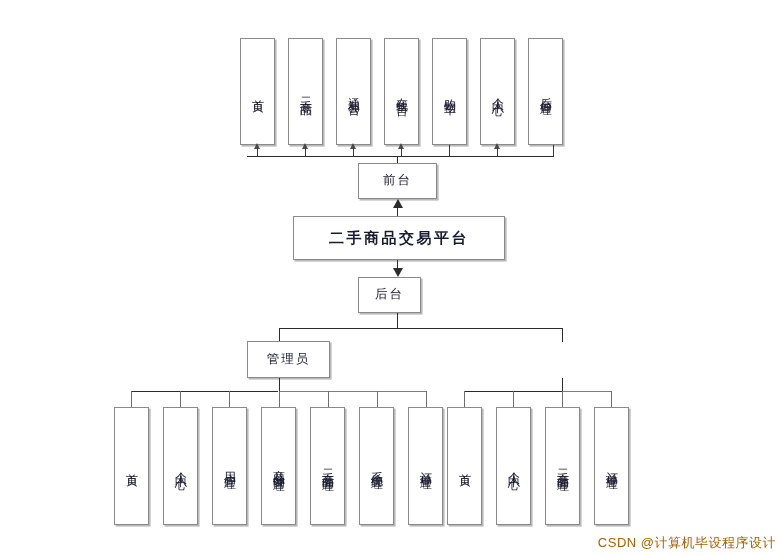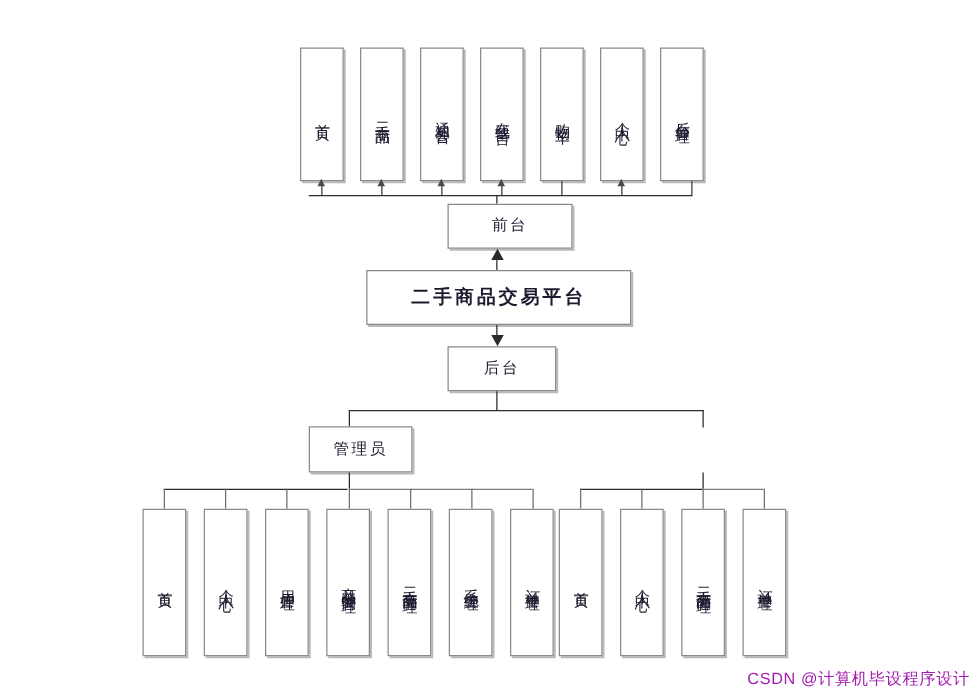--- a/index.html
+++ b/index.html
@@ -93,21 +93,21 @@
     border-left: 5px solid transparent;
     border-right: 5px solid transparent;
     border-top: 9px solid #2b2b2b;
   }
   
   .watermark {
     position: absolute;
     right: 8px;
     bottom: 4px;
     font-size: 13px;
-    color: #a21caf;
+    color: #a16207;
     letter-spacing: 0.5px;
     white-space: nowrap;
   }
 </style>
 </head>
 <body>
 
 <div id="canvas">
 
   <div class="node vertical" style="left:240px; top:38px; width:35px; height:107px;">
@@ -148,35 +148,35 @@
 
   <div class="vline thin" style="left:449px; top:145px; height:11px;"></div>
 
   <div class="vline thin" style="left:497px; top:147px; height:9px;"></div>
   <div class="arrow-up small" style="left:493.5px; top:143px;"></div>
 
   <div class="vline thin" style="left:553px; top:145px; height:11px;"></div>
 
   <div class="vline" style="left:397px; top:156px; height:8px;"></div>
 
-  <div class="node horizontal mid" style="left:358px; top:163px; width:100px; height:36px;">
+  <div class="node horizontal mid" style="left:358px; top:163px; width:79px; height:36px;">
     <span>前台</span>
   </div>
 
   <div class="vline" style="left:397px; top:208px; height:8px;"></div>
   <div class="arrow-up" style="left:393px; top:199px;"></div>
 
   <div class="node horizontal root" style="left:293px; top:216px; width:212px; height:44px;align-items:center;">
     <span>二手商品交易平台</span>
   </div>
 
   <div class="vline" style="left:397px; top:260px; height:9px;"></div>
   <div class="arrow-down" style="left:393px; top:268px;"></div>
 
-  <div class="node horizontal mid" style="left:358px; top:277px; width:87px; height:36px;">
+  <div class="node horizontal mid" style="left:358px; top:277px; width:63px; height:36px;">
     <span>后台</span>
   </div>
 
   <div class="vline" style="left:397px; top:313px; height:15px;"></div>
 
   <div class="hline" style="left:279px; top:328px; width:284px;"></div>
 
   <div class="vline" style="left:279px; top:328px; height:14px;"></div>
   <div class="vline" style="left:562px; top:328px; height:14px;"></div>
 

